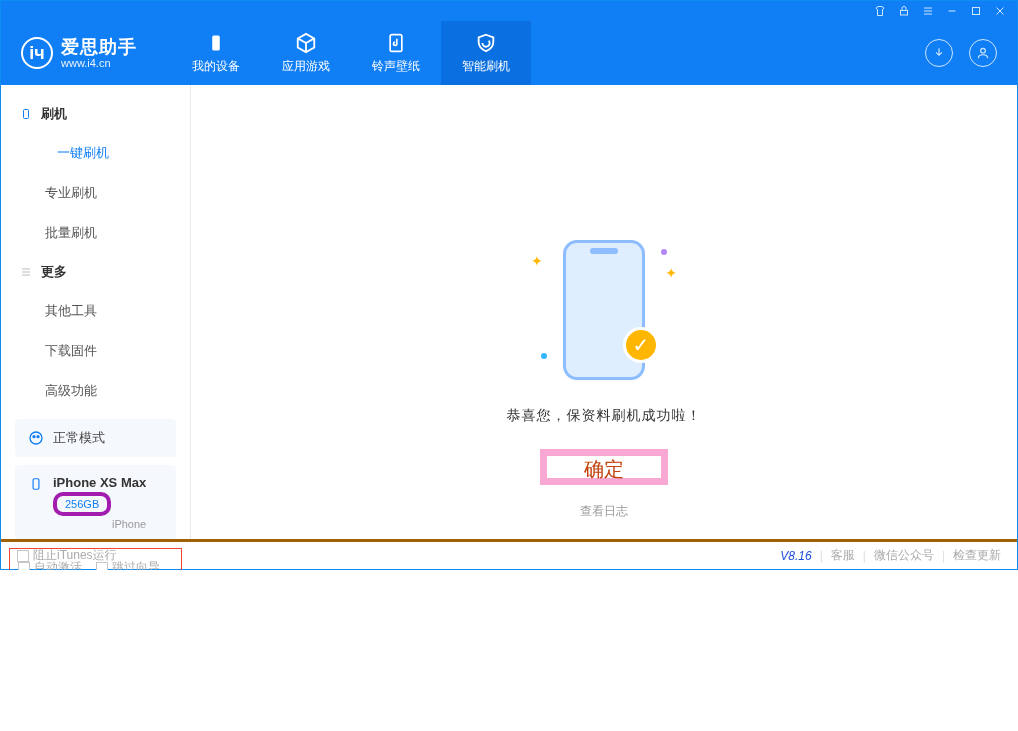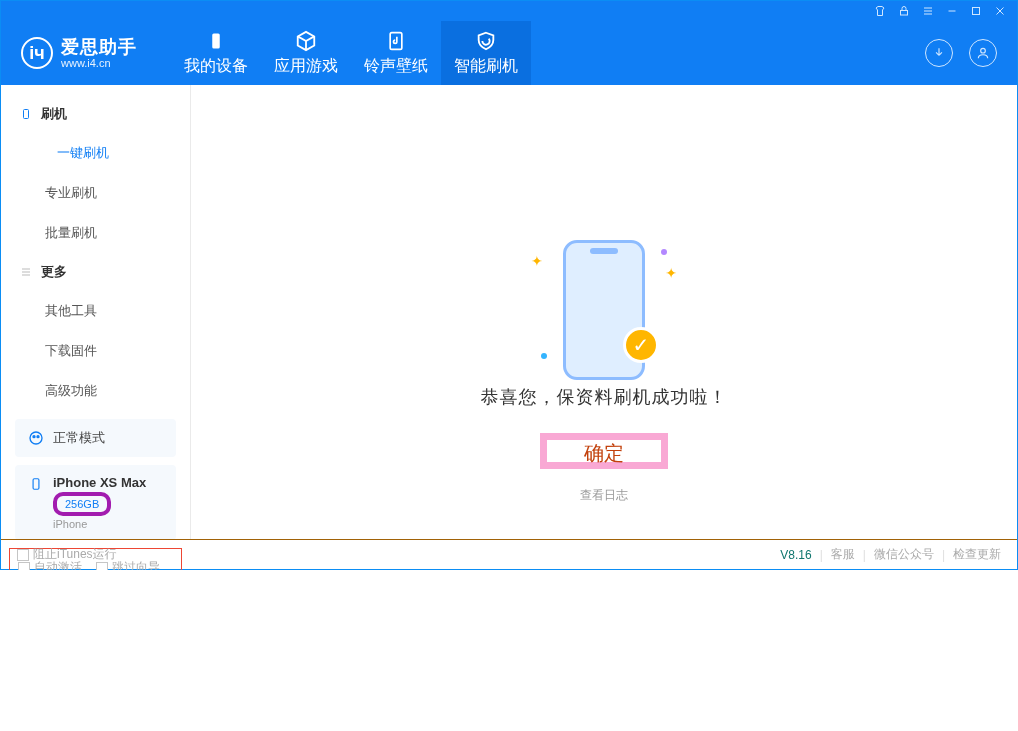--- a/index.html
+++ b/index.html
@@ -11,38 +11,38 @@
 .titlebar .tb-icon { width: 14px; height: 14px; color: #cfe6ff; display: flex; align-items: center; justify-content: center; cursor: pointer; }
 
 
 .header { height: 64px; background: #107ef4; display: flex; align-items: stretch; }
 .logo { display: flex; align-items: center; gap: 8px; color: #fff; padding: 0 16px 0 20px; }
 .logo-mark { width: 32px; height: 32px; border: 2px solid #fff; border-radius: 50%; display: flex; align-items: center; justify-content: center; font-weight: bold; font-size: 18px; color:#fff; }
 .logo-text { display: flex; flex-direction: column; line-height: 1; }
 .logo-text .cn { font-size: 18px; font-weight: bold; letter-spacing: 1px; }
 .logo-text .en { font-size: 11px; opacity: .9; margin-top: 2px; }
 .nav { display: flex; align-items: stretch; margin-left: 18px; }
-.nav-item { width: 90px; display: flex; flex-direction: column; align-items: center; justify-content: center; color: #fff; cursor: pointer; gap: 4px; font-size: 16px; position: relative; }
+.nav-item { width: 90px; display: flex; flex-direction: column; align-items: center; justify-content: center; color: #fff; cursor: pointer; gap: 4px; font-size: 12px; position: relative; }
 .nav-item.active { background: #0a6fe0; }
 .nav-item .nav-ico { width: 22px; height: 22px; display: flex; align-items: center; justify-content: center; }
 .header-right { margin-left: auto; display: flex; align-items: center; padding: 0 20px; gap: 16px; }
 .header-right .hr-icon { width: 28px; height: 28px; border: 1.5px solid #cfe6ff; border-radius: 50%; display: flex; align-items: center; justify-content: center; color: #cfe6ff; cursor: pointer; }
 
 
 .body { flex: 1; display: flex; min-height: 0; }
 
 
 .sidebar { width: 190px; border-right: 1px solid #eaeaea; display: flex; flex-direction: column; padding-top: 10px; font-size: 13px; color: #444; }
 .sb-section-header { display: flex; align-items: center; gap: 8px; padding: 10px 18px; font-weight: bold; color: #333; }
 .sb-section-header .sb-ico { width: 14px; height: 14px; display: flex; align-items: center; justify-content: center; color: #107ef4; }
 .sb-item { padding: 11px 18px 11px 44px; cursor: pointer; color: #555; }
 .sb-item.active { color: #107ef4; margin-left: 12px; }
 
 .device-boxes { margin-top: auto; }
-.dev-card { margin: 8px 14px; background: #f5f9fd; border-radius: 4px; padding: 10px 12px; font-size: 13px; color: #444; display: flex; align-items: center; gap: 8px; }
+.dev-card { margin: 8px 14px; background: #f5f9fd; border-radius: 4px; padding: 10px 12px; font-size: 13px; color: #444; display: flex; align-items: center; gap: 8px; text-align: right; }
 .dev-card .dev-ico { width: 18px; height: 18px; display:flex; align-items:center; justify-content:center; color:#107ef4; }
 .dev-card.deviceinfo { flex-direction: row; align-items: flex-start; }
 .deviceinfo .dev-text { display: flex; flex-direction: column; gap: 2px; }
 .deviceinfo .dev-name { font-weight: bold; color: #333; }
 .deviceinfo .dev-storage { display:inline-block; font-size: 11px; color: #107ef4; border: 4px solid #a21caf; border-radius: 10px; padding: 0 8px; line-height:16px; width:fit-content; }
 .deviceinfo .dev-type { font-size: 11px; color: #999; }
 
 .redbox { border: 1.5px solid #ed4634; margin: 6px 8px 8px 8px; padding: 10px 8px; display: flex; gap: 14px; }
 .chk-group { display: flex; align-items: center; gap: 4px; font-size: 12px; color: #aaa; }
 .chk-box { width: 12px; height: 12px; border: 1px solid #c5c5c5; background: #fff; }
@@ -53,29 +53,29 @@
 .phone { width: 82px; height: 140px; border: 3px solid #8dbcff; border-radius: 14px; background: #dfeeff; position: relative; }
 .phone .notch { position: absolute; top: 5px; left: 50%; transform: translateX(-50%); width: 28px; height: 6px; background: #8dbcff; border-radius: 3px; }
 .badge { position: absolute; right: 30px; bottom: 22px; width: 36px; height: 36px; background: #ffb600; border-radius: 50%; display:flex; align-items:center; justify-content:center; color:#fff; font-size:20px; border: 3px solid #fff; }
 .spark { position: absolute; font-size: 14px; color: #ffb600; }
 .spark.sA { left: 12px; top: 18px; }
 .spark.sB { right: 12px; top: 30px; }
 .dot { position: absolute; width: 6px; height: 6px; border-radius: 50%; }
 .dot.dA { left: 22px; bottom: 26px; background:#34b4ff; }
 .dot.dB { right: 22px; top: 14px; background:#b388ff; }
 
-.success-title { font-size: 18px; color: #333; letter-spacing: 1px; font-family: Liberation Mono, monospace; }
+.success-title { margin-top: 22px; font-size: 14px; color: #333; letter-spacing: 1px; font-family: Liberation Mono, monospace; }
 .confirm-btn { margin-top: 24px; width: 128px; height: 36px; border: 7px solid #f9a8d4; background: #fff; font-size: 20px; color: #c2410c; cursor: pointer; }
 .viewlog { margin-top: 18px; font-size: 12px; color: #999; cursor: pointer; }
 
 
-.footer { height: 30px; border-top: 1px solid #a16207; display: flex; align-items: center; padding: 10px 16px; font-size: 12px; color: #999; }
+.footer { height: 30px; border-top: 3px solid #a16207; display: flex; align-items: center; padding: 10px 16px; font-size: 12px; color: #999; }
 .footer .right { margin-left: auto; display: flex; align-items: center; gap: 8px; }
 .footer .right .sep { color: #e0e0e0; }
-.footer .ver { color: #0f766e; }
+.footer .ver { color: #1d4ed8; font-style: italic; }
 .footer .link { color: #aaa; cursor: pointer; }
 </style>
 </head>
 <body>
 
 <div class="app">
 
   <div class="titlebar">
     <div class="tb-icon">
         <svg width="12" height="12" viewBox="0 0 24 24" fill="none" stroke="currentColor" stroke-width="2">

